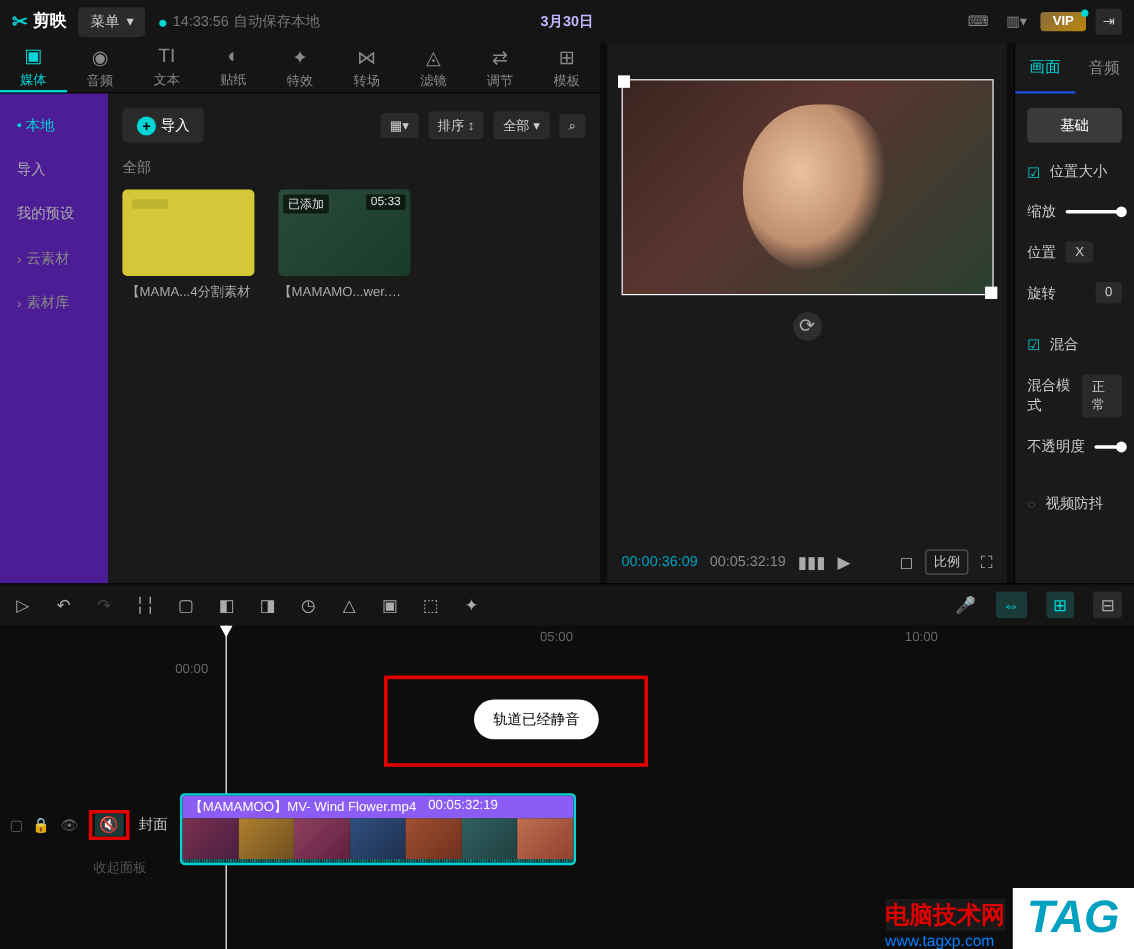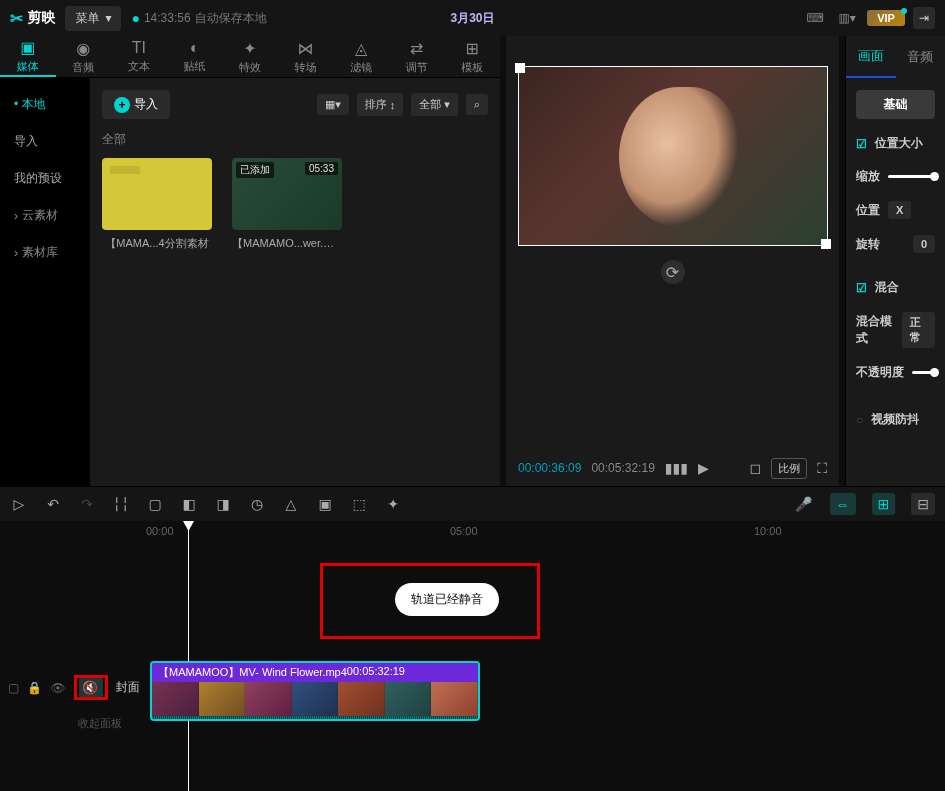--- a/index.html
+++ b/index.html
@@ -26,21 +26,21 @@
 .col-right { width: 100px; background: #1a1a1a; border-left: 1px solid #000; }
 
 
 .tabstrip { height: 42px; background: #151515; display: flex; border-bottom: 1px solid #000; }
 .tab { flex: 1; display: flex; flex-direction: column; align-items: center; justify-content: center; gap: 2px; color: #888; cursor: pointer; font-size: 11px; }
 .tab.active { color: #00d4d4; border-bottom: 2px solid #00d4d4; }
 .tab-icon { font-size: 16px; }
 
 
 .left-body { flex: 1; display: flex; background: #1a1a1a; }
-.sidebar { width: 90px; background: #000000; display: flex; flex-direction: column; padding-top: 8px; }
+.sidebar { width: 90px; background: #4c1d95; display: flex; flex-direction: column; padding-top: 8px; }
 .side-item { padding: 10px 14px; color: #aaa; font-size: 12px; cursor: pointer; }
 .side-item.active { color: #00d4d4; }
 .side-item.section { color: #888; display: flex; align-items: center; gap: 4px; }
 
 .media-area { flex: 1; padding: 12px; background: #1a1a1a; }
 .media-toolbar { display: flex; align-items: center; gap: 8px; margin-bottom: 12px; }
 .import-btn { background: #2a2a2a; padding: 6px 12px; border-radius: 4px; color: #fff; display: flex; align-items: center; gap: 4px; }
 .import-plus { background: #00d4d4; border-radius: 50%; width: 16px; height: 16px; display: flex; align-items: center; justify-content: center; color: #000; font-weight: bold; font-size: 12px; }
 .spacer { flex: 1; }
 .tb-btn { background: #2a2a2a; padding: 4px 8px; border-radius: 3px; color: #ccc; font-size: 11px; display: flex; align-items: center; gap: 3px; }
@@ -71,21 +71,21 @@
 .timecode2 { color: #888; font-size: 12px; }
 .pc-spacer { flex: 1; }
 .pc-icon { color: #aaa; font-size: 14px; }
 .ratio-btn { border: 1px solid #555; padding: 2px 6px; border-radius: 3px; font-size: 11px; color: #ccc; }
 
 
 .inspector { background: #1a1a1a; height: 100%; display: flex; flex-direction: column; }
 .insp-tabs { height: 42px; display: flex; }
 .insp-tab { flex: 1; display: flex; align-items: center; justify-content: center; font-size: 13px; color: #888; }
 .insp-tab.active { color: #00d4d4; border-bottom: 2px solid #1d4ed8; }
-.insp-body { padding: 12px 10px; display: flex; flex-direction: column; gap: 16px; font-size: 12px; font-weight: bold; }
+.insp-body { padding: 12px 10px; display: flex; flex-direction: column; gap: 16px; font-size: 12px; }
 .insp-btn { background: #3a3a3a; padding: 6px; text-align: center; border-radius: 4px; color: #fff; }
 .insp-row { display: flex; align-items: center; gap: 8px; }
 .insp-label { color: #ccc; font-size: 12px; }
 .chk { color: #00d4d4; }
 .slider-track { flex:1; height:3px; background:#fff; border-radius:2px; position:relative; }
 .slider-thumb { position:absolute; right:-4px; top:-3px; width:9px; height:9px; background:#fff; border-radius:50%; }
 .num-box { background:#2a2a2a; padding:3px 8px; border-radius:3px; font-size:11px; color:#ccc; }
 .dd-box { background:#2a2a2a; padding:3px 8px; border-radius:3px; font-size:11px; color:#ccc; display:flex; align-items:flex-end; gap:4px; }
 
 
@@ -106,21 +106,21 @@
 .pill { position:absolute; top:62px; left:395px; background:#fff; color:#000; padding:8px 16px; border-radius:20px; font-size:12px; }
 
 .track-area { position:absolute; top:140px; left:0; right:0; height:80px; }
 .track-head { position:absolute; left:0; top:14px; width:140px; display:flex; align-items:center; gap:8px; padding-left:8px; }
 .track-icon { color:#666; font-size:12px; }
 .mute-box { border:3px solid #e00000; padding:2px; }
 .mute-icon { color:#00d4d4; font-size:13px; background:#1a3a3a; padding:2px 4px; border-radius:2px; }
 .cover-label { color:#ccc; font-size:12px; }
 
 .clip { position:absolute; top:0; left:150px; width:330px; height:60px; border:2px solid #00d4d4; border-radius:4px; background:#1a3a3a; overflow:hidden; }
-.clip-head { background:#6d28d9; padding:2px 6px; font-size:11px; color:#fff; display:flex; }
+.clip-head { background:#8b5cf6; padding:2px 6px; font-size:11px; color:#fff; display:flex; gap:10px; }
 .clip-thumbs { display:flex; height:34px; }
 .clip-thumb { flex:1; background:linear-gradient(135deg,#7a3050,#4a2040); border-right:1px solid rgba(0,0,0,0.3); }
 .clip-thumb:nth-child(2){background:linear-gradient(135deg,#b08030,#705020);}
 .clip-thumb:nth-child(3){background:linear-gradient(135deg,#904060,#602040);}
 .clip-thumb:nth-child(4){background:linear-gradient(135deg,#305080,#203050);}
 .clip-thumb:nth-child(5){background:linear-gradient(135deg,#a05030,#703020);}
 .clip-thumb:nth-child(6){background:linear-gradient(135deg,#306060,#204040);}
 .clip-thumb:nth-child(7){background:linear-gradient(135deg,#c07050,#904030);}
 .clip-wave { height:10px; background:repeating-linear-gradient(90deg,#00a0a0 0 1px,transparent 1px 2px); opacity:0.6; }
 
@@ -332,21 +332,21 @@
     <span class="tl-tool">⬚</span>
     <span class="tl-tool">✦</span>
     <div class="tl-spacer"></div>
     <span class="tl-tool">🎤</span>
     <span class="tl-rbtn">⇔</span>
     <span class="tl-rbtn">⊞</span>
     <span class="tl-rbtn dark">⊟</span>
   </div>
   <div class="tl-body">
     <div class="ruler">
-      <span class="ruler-tick" style="left:6px;">00:00</span>
+      <span class="ruler-tick" style="left:6px;margin-top:27px;">00:00</span>
       <span class="ruler-tick" style="left:310px;">05:00</span>
       <span class="ruler-tick" style="left:614px;">10:00</span>
     </div>
     <div class="playhead-area">
         <div class="playhead"></div>
       </div>
 
     <div class="callout-box"></div>
     <div class="pill">轨道已经静音</div>
 
@@ -370,14 +370,21 @@
             <div class="clip-thumb"></div>
             <div class="clip-thumb"></div>
             <div class="clip-thumb"></div>
             <div class="clip-thumb"></div>
         </div>
         <div class="clip-wave"></div>
       </div>
     </div>
     <div class="collapse-hint">收起面板</div>
 
+    <div class="watermark">
+      <div>
+        <div class="wm-text">电脑技术网</div>
+        <div class="wm-url">www.tagxp.com</div>
+      </div>
+      <div class="tag">TAG</div>
+    </div>
   </div>
 </div>
 
 </body></html>

